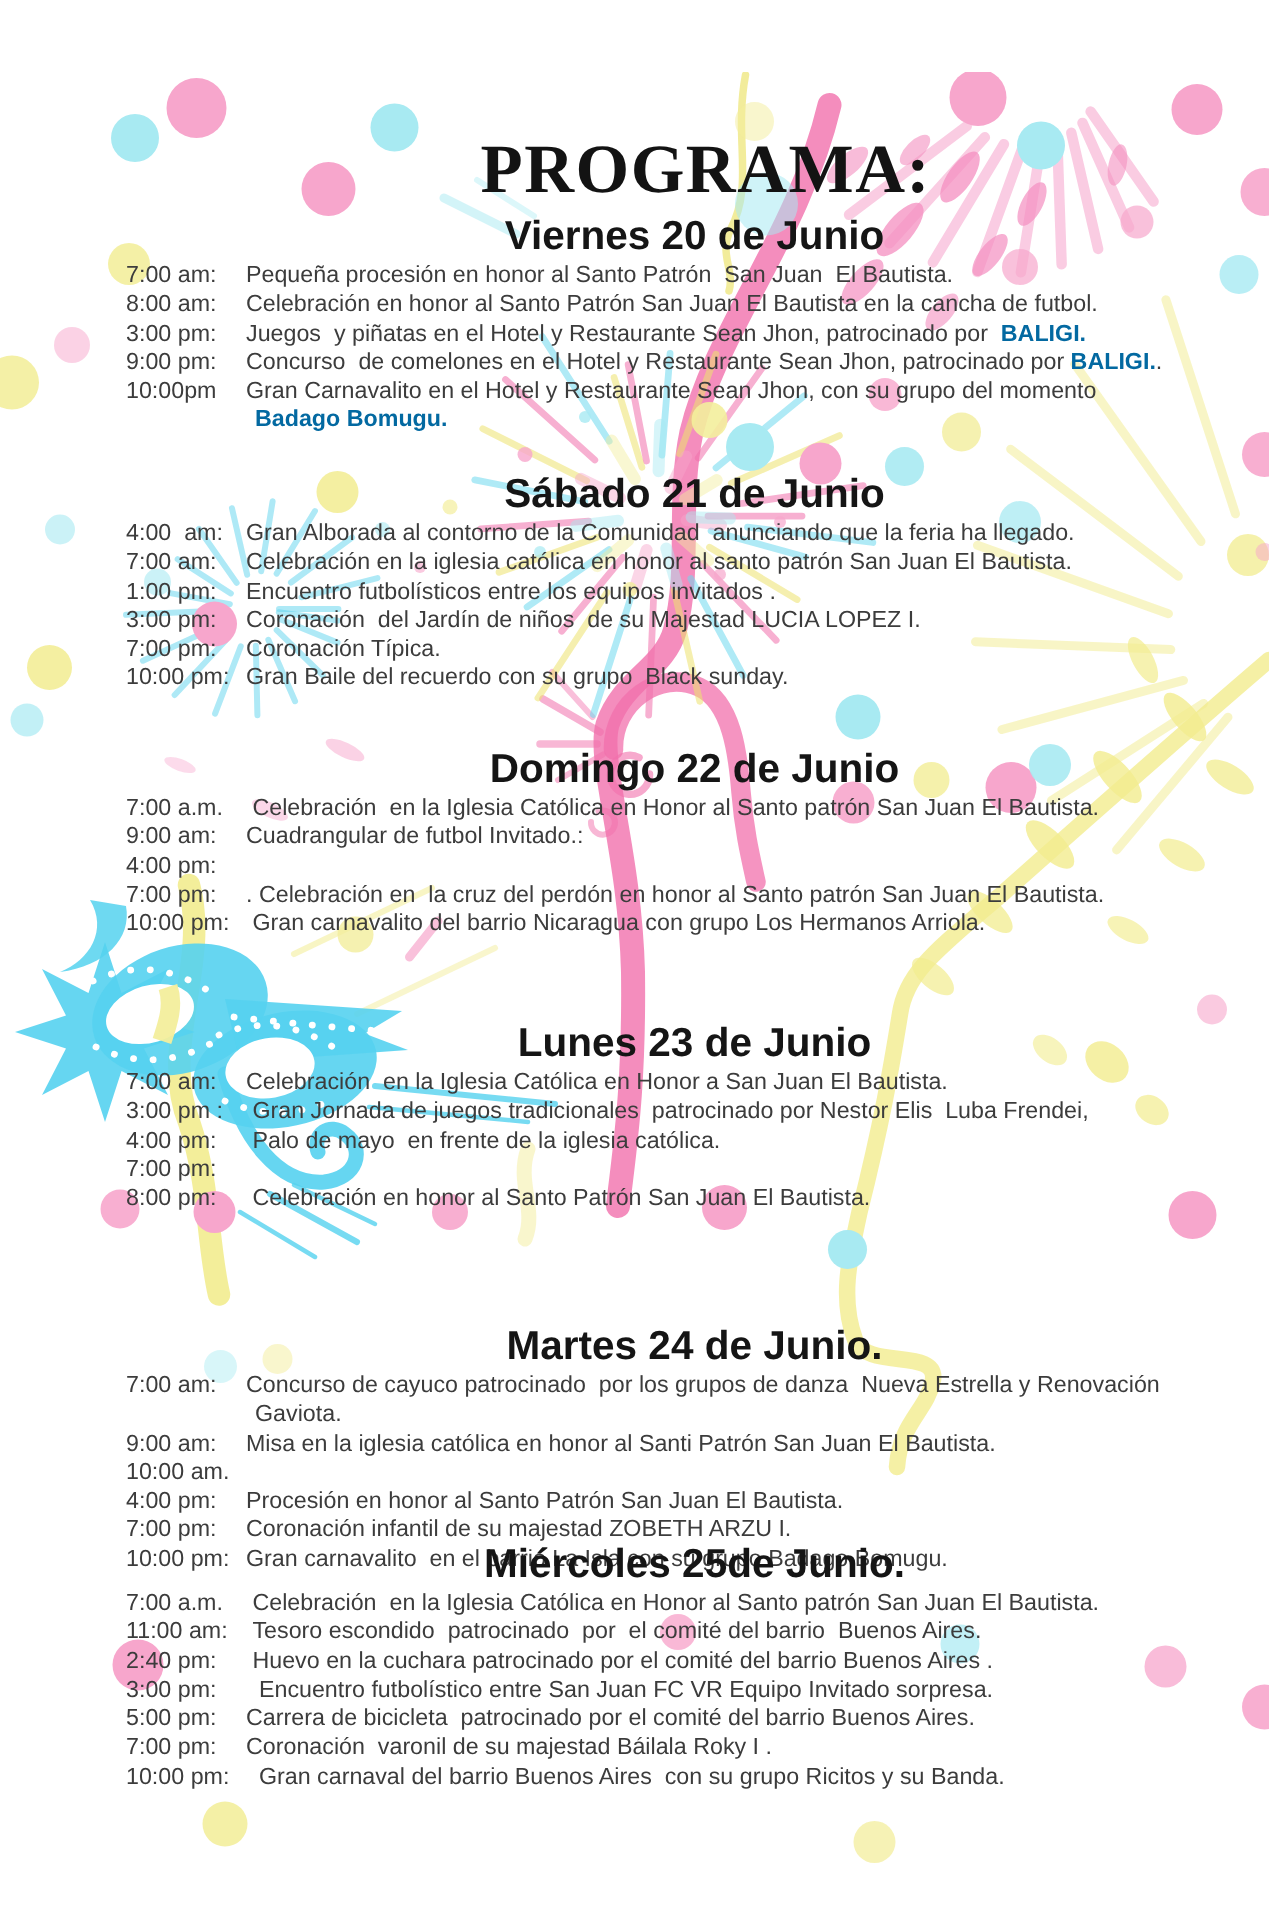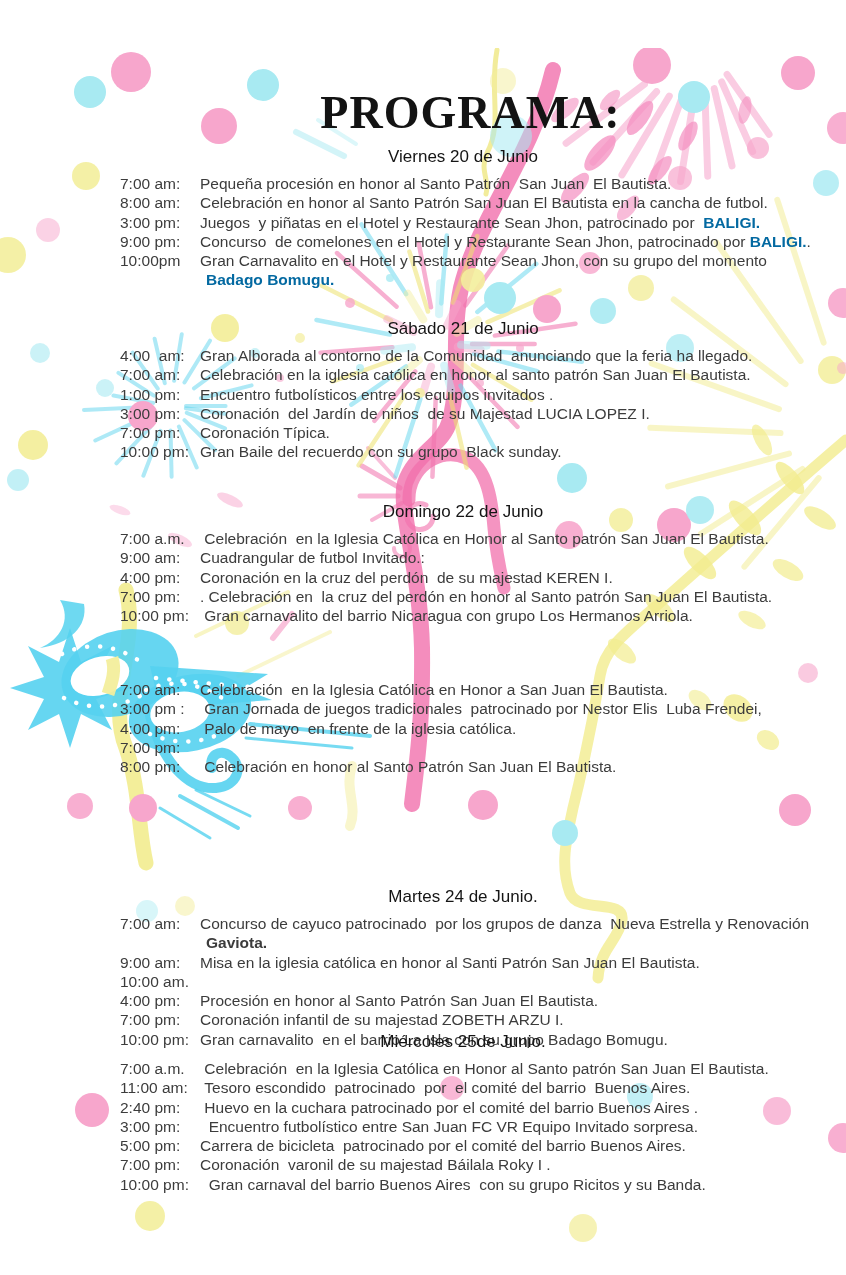--- a/index.html
+++ b/index.html
@@ -6,27 +6,27 @@
   body{width:846px;height:1275px;background:#ffffff;overflow:hidden;position:relative;
        font-family:"Liberation Sans",sans-serif;}
   #stage{position:absolute;inset:0;width:846px;height:1275px;background:#fff;margin-top:48px;}
   #confetti{position:absolute;inset:0;z-index:0;}
   #content{position:absolute;inset:0;z-index:1;}
   .page-title{position:absolute;top:42px;left:95px;right:0;text-align:center;
       font-family:"Liberation Serif",serif;font-weight:700;font-size:46px;line-height:1.0;
       color:#131313;letter-spacing:1px;}
   .day-section{position:absolute;left:0;right:0;}
   .day-heading{margin-left:80px;width:calc(100% - 80px);text-align:center;
-      font-weight:400;font-size:17px;line-height:30px;height:32px;color:#151515;}
-  .event-row{display:flex;align-items:center;padding-left:120px;padding-right:16px;
+      font-weight:700;font-size:27px;line-height:30px;height:32px;color:#151515;}
+  .event-row{display:flex;align-items:center;padding-left:84px;padding-right:16px;
       font-size:15.5px;line-height:19.3px;color:#3c3c3c;}
   .event-time{flex:0 0 80px;white-space:pre;}
   .event-text{flex:1;white-space:pre-wrap;}
   .event-text b{color:#0369a1;}
-  .row-indent .event-text{padding-left:6px;font-weight:bold;}
+  .row-indent .event-text{padding-left:6px;}
   
   #day-0{top:94px}#day-1{top:266px}#day-2{top:449px}#day-3{top:632px}
   #day-4{top:834px}#day-5{top:979px}
 </style>
 </head>
 <body>
 
 <div id="stage">
   <svg id="confetti" width="846" height="1275" viewBox="0 0 846 1275" xmlns="http://www.w3.org/2000/svg">
       <path d="M 497,2 C 489,45 503,75 487,105 C 479,122 490,132 486,146" stroke="#f0e98a" stroke-width="5" opacity="0.85" fill="none" stroke-linecap="round"></path>
@@ -289,32 +289,32 @@
           <div class="event-row">
             <span class="event-time">7:00 a.m.</span>
             <span class="event-text"><span> Celebración  en la Iglesia Católica en Honor al Santo patrón San Juan El Bautista.</span></span>
           </div>
           <div class="event-row">
             <span class="event-time">9:00 am:</span>
             <span class="event-text"><span>Cuadrangular de futbol Invitado.:</span></span>
           </div>
           <div class="event-row">
             <span class="event-time">4:00 pm:</span>
-            <span class="event-text"><span>Coronación en la cruz del perdón  de su majestad KEREN I.</span></span>
           </div>
           <div class="event-row">
             <span class="event-time">7:00 pm:</span>
             <span class="event-text"><span>. Celebración en  la cruz del perdón en honor al Santo patrón San Juan El Bautista.</span></span>
           </div>
           <div class="event-row">
             <span class="event-time">10:00 pm:</span>
             <span class="event-text"><span> Gran carnavalito del barrio Nicaragua con grupo Los Hermanos Arriola.</span></span>
           </div>
         </div>
         <div class="day-section" id="day-3">
+          <div class="day-heading">Lunes 23 de Junio</div>
           <div class="event-row">
             <span class="event-time">7:00 am:</span>
             <span class="event-text"><span>Celebración  en la Iglesia Católica en Honor a San Juan El Bautista.</span></span>
           </div>
           <div class="event-row">
             <span class="event-time">3:00 pm :</span>
             <span class="event-text"><span> Gran Jornada de juegos tradicionales  patrocinado por Nestor Elis  Luba Frendei,</span></span>
           </div>
           <div class="event-row">
             <span class="event-time">4:00 pm:</span>

